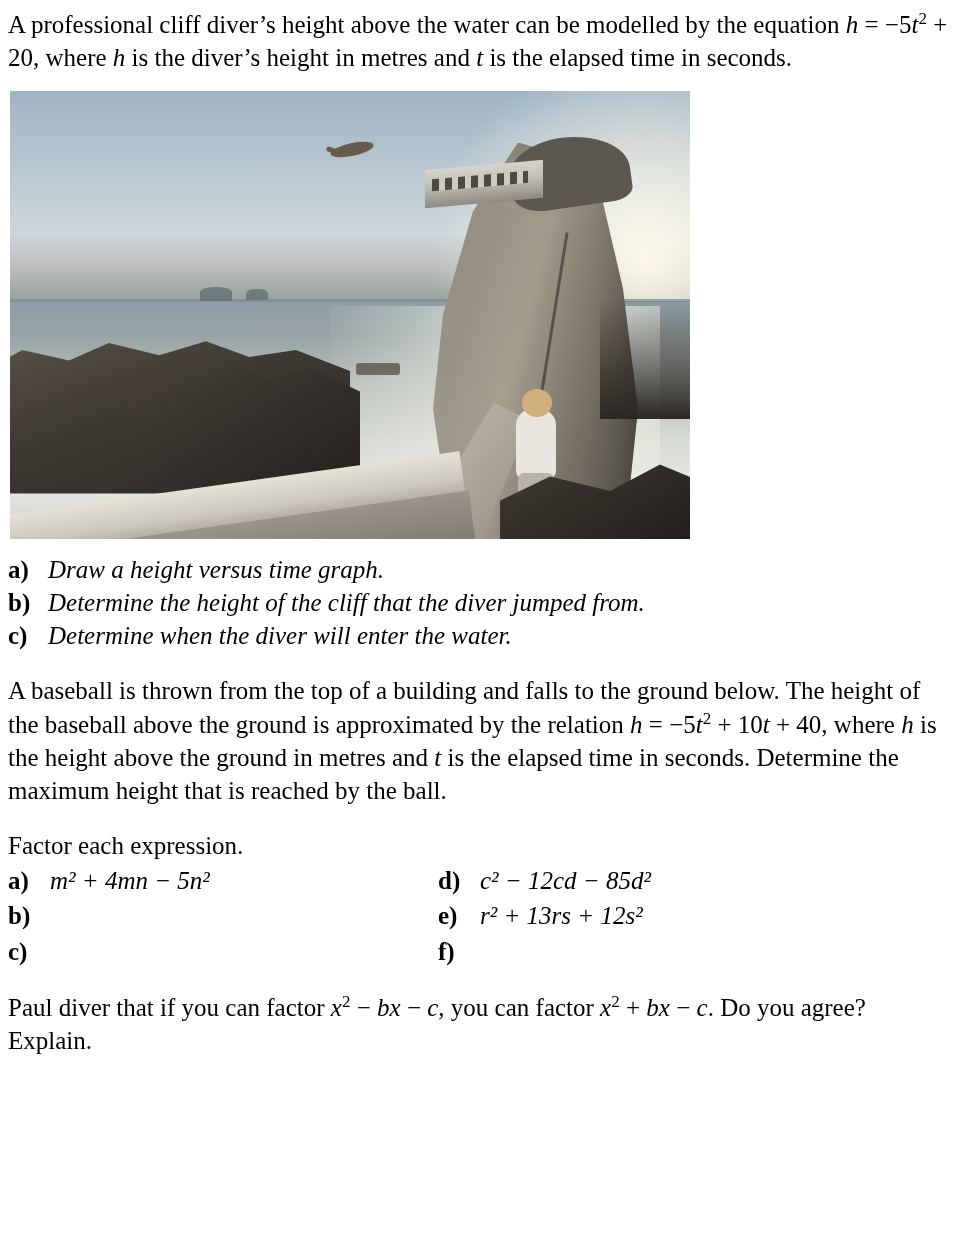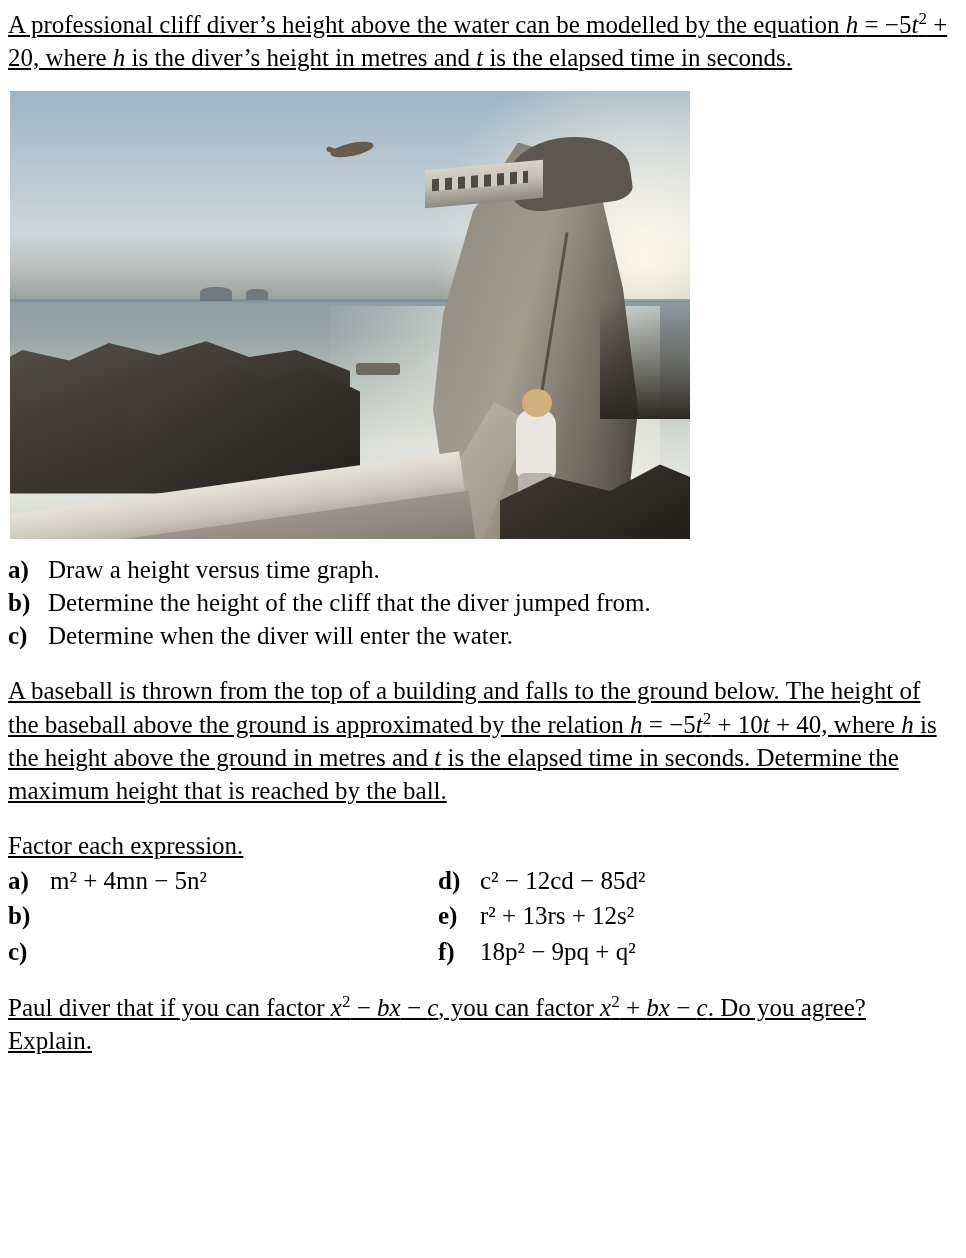--- a/index.html
+++ b/index.html
@@ -19,21 +19,20 @@
     height: 1258px;
     position: relative;
     padding: 0;
     box-sizing: border-box;
   }
   .para {
     font-size: 25px;
     line-height: 1.33;
     margin: 0 0 0 0;
     padding: 0 10px 0 8px;
-    text-decoration: underline;
   }
   .para-intro {
     padding-top: 8px;
   }
   .mathi {
     font-style: italic;
   }
   sup {
     font-size: 0.68em;
     vertical-align: super;
@@ -289,20 +288,21 @@
     display: flex;
     align-items: baseline;
   }
   .qlabel {
     font-weight: bold;
     width: 40px;
     flex: 0 0 40px;
   }
   .qtext {
     flex: 1 1 auto;
+    font-style: italic;
   }
   .block-gap {
     height: 22px;
   }
   
   .factor-grid {
     padding: 0 10px 0 8px;
     display: grid;
     grid-template-columns: 420px 1fr;
     font-size: 25px;
@@ -310,20 +310,21 @@
   }
   .factor-cell {
     display: flex;
     align-items: baseline;
   }
   .factor-cell .qlabel {
     width: 36px;
     flex: 0 0 36px;
   }
   .factor-expr {
+    font-style: italic;
     padding-left: 6px;
   }
   .col2 .qlabel {
     margin-left: 10px;
   }
 </style>
 </head>
 <body>
 
 <div class="page">
@@ -399,21 +400,20 @@
     <div class="factor-cell col2">
       <span class="qlabel">e)</span>
       <span class="factor-expr">r² + 13rs + 12s²</span>
     </div>
 
     <div class="factor-cell col1">
       <span class="qlabel">c)</span>
     </div>
     <div class="factor-cell col2">
       <span class="qlabel">f)</span>
-      <span class="factor-expr">18p² − 9pq + q²</span>
     </div>
   </div>
 
   <div class="block-gap"></div>
 
   <p class="para"><span>Paul diver that if you can factor </span><span class="mathi">x</span><sup>2</sup><span> − </span><span class="mathi">bx</span><span> − </span><span class="mathi">c</span><span>, you can factor </span><span class="mathi">x</span><sup>2</sup><span> + </span><span class="mathi">bx</span><span> − </span><span class="mathi">c</span><span>. Do you agree? Explain.</span></p>
 
 </div>
 
 </body></html>

